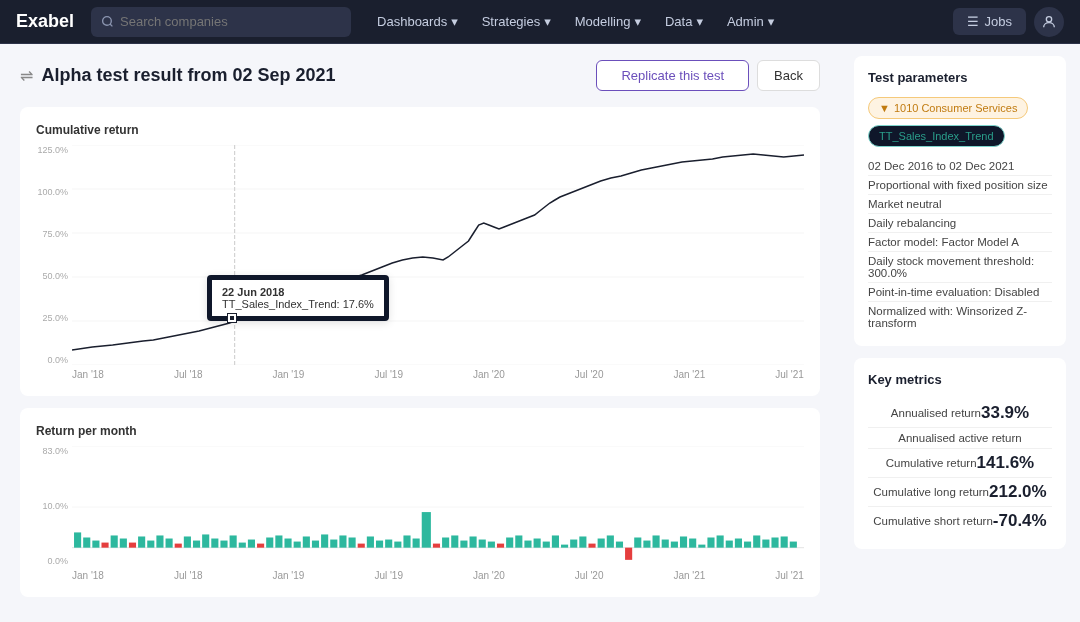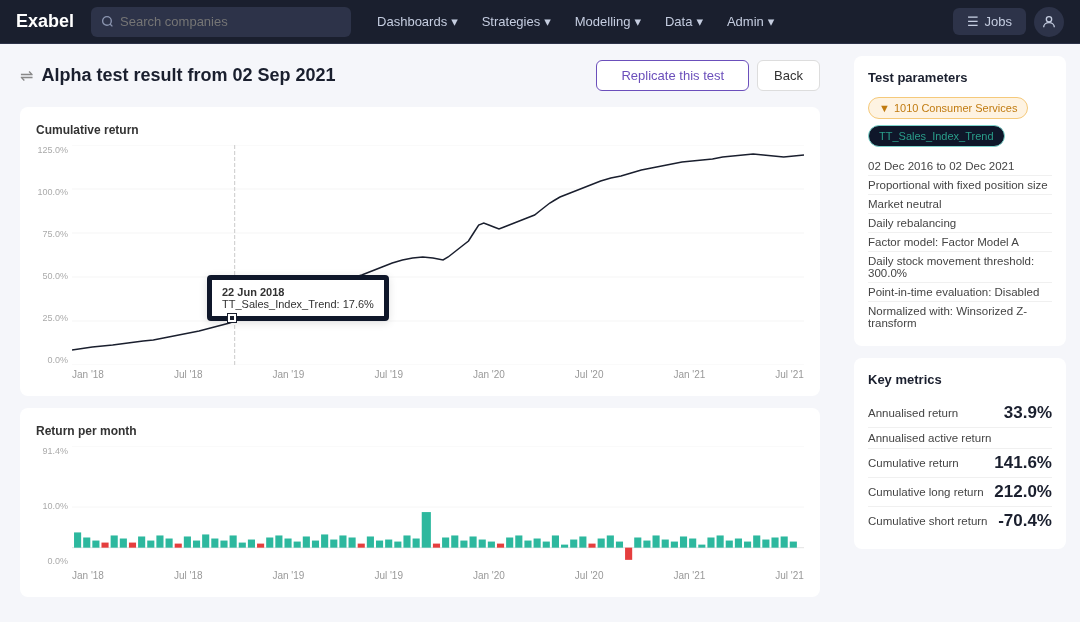--- a/index.html
+++ b/index.html
@@ -234,21 +234,21 @@
       color: #444;
       padding: 3px 0;
       border-bottom: 1px solid #f0f0f0;
     }
     .params-list li:last-child { border-bottom: none; }
 
     
     .metrics-list { list-style: none; }
     .metric-row {
       display: flex;
-      justify-content: space-between;
+      justify-content: center;
       align-items: center;
       padding: 4px 0;
       border-bottom: 1px solid #f0f0f0;
     }
     .metric-row:last-child { border-bottom: none; }
     .metric-label { font-size: 11.5px; color: #444; }
     .metric-value { font-size: 17px; font-weight: 600; color: #1a1f2e; }
     .y-axis-labels {
       display: flex;
       flex-direction: column;
@@ -365,21 +365,21 @@
             <span>Jul '21</span>
           </div>
         </div>
       </div>
     </div>
 
     <div class="chart-section">
       <div class="chart-title">Return per month</div>
       <div style="display:flex; gap:0;">
         <div class="y-axis-labels-bar">
-          <span>91.4%</span>
+          <span>83.0%</span>
           <span>10.0%</span>
           <span>0.0%</span>
         </div>
         <div style="flex:1; position:relative;">
           <div class="bar-chart-area">
             <svg viewBox="0 0 720 120" preserveAspectRatio="none">
 
               <line x1="0" y1="0" x2="720" y2="0" stroke="#eee" stroke-width="0.5"></line>
               <line x1="0" y1="60" x2="720" y2="60" stroke="#eee" stroke-width="0.5"></line>
               <line x1="0" y1="100" x2="720" y2="100" stroke="#ddd" stroke-width="0.8"></line>

